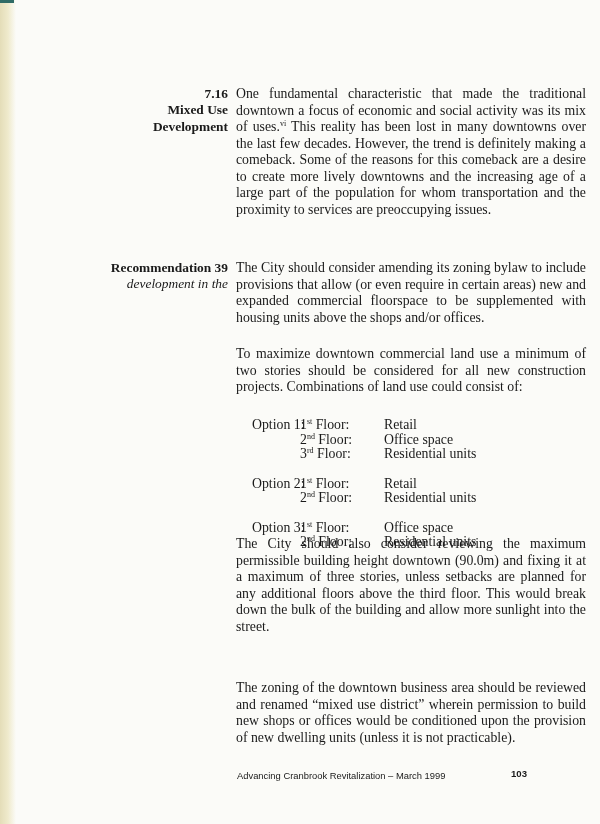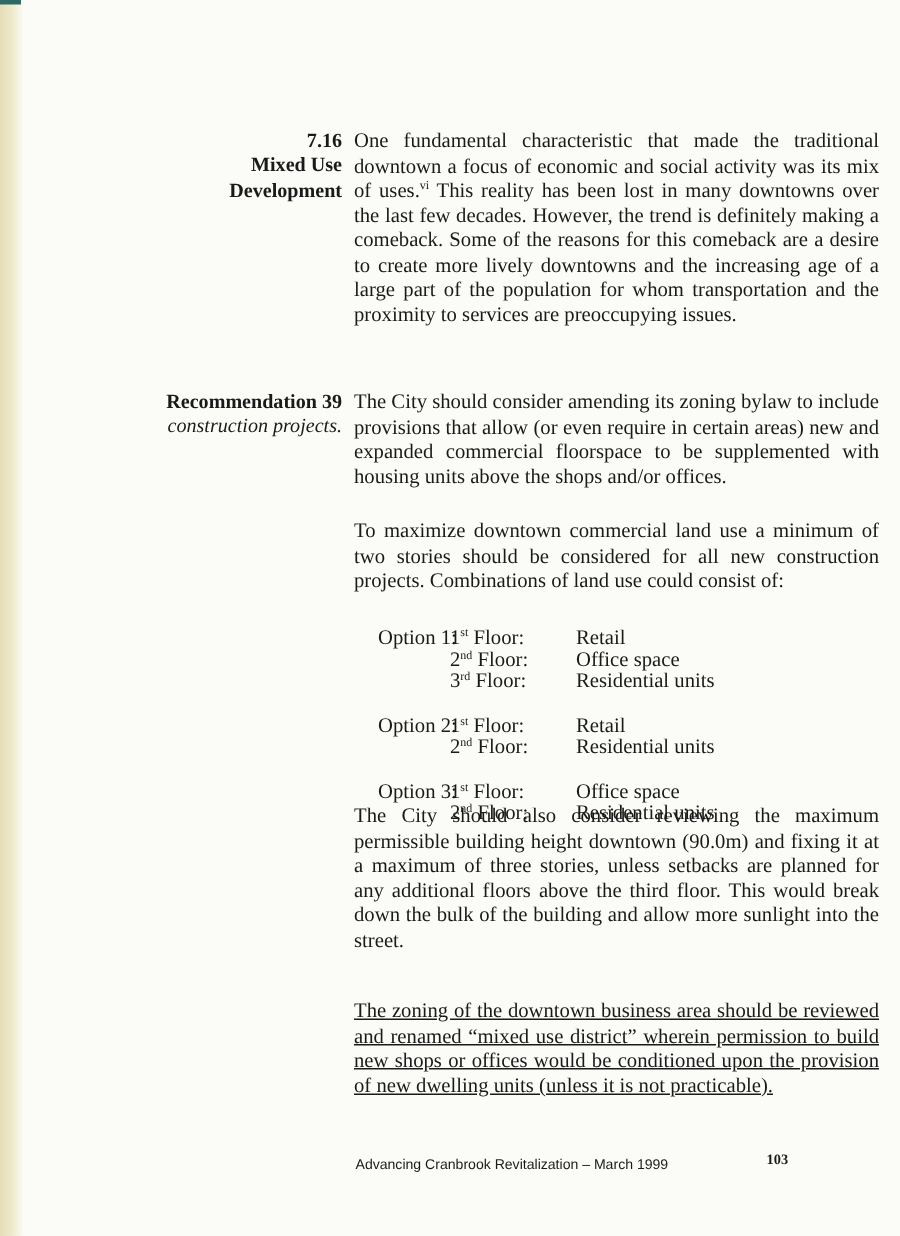--- a/index.html
+++ b/index.html
@@ -33,42 +33,42 @@
   }
   .opt { display: grid; grid-template-columns: 48px 84px auto; margin-bottom: 14.5px; }
   .opt span { white-space: nowrap; }
   sup { font-size: 8px; line-height: 0; vertical-align: 5px; }
   .footer {
     position: absolute; top: 770px; left: 237px;
     font-family: "Liberation Sans", sans-serif; font-weight: normal; font-size: 9.4px;
   }
   .pageno {
     position: absolute; top: 768px; left: 511px;
-    font-family: Liberation Serif, serif; font-weight: bold; font-size: 9.6px;
+    font-family: Liberation Sans, sans-serif; font-weight: bold; font-size: 9.6px;
   }
 </style>
 </head>
 <body>
 
 <div class="edge"></div>
 <div class="edge-top"></div>
 
 <div class="side" style="top:86px;">
   <div class="b">7.16</div>
   <div class="b">Mixed Use</div>
   <div class="b">Development</div>
 </div>
 
 <div class="body-text" style="top:86px;">
   <span>One fundamental characteristic that made the traditional downtown a focus of economic and social activity was its mix of uses.</span><sup>vi</sup><span> This reality has been lost in many downtowns over the last few decades. However, the trend is definitely making a comeback. Some of the reasons for this comeback are a desire to create more lively downtowns and the increasing age of a large part of the population for whom transportation and the proximity to services are preoccupying issues.</span>
 </div>
 
 <div class="side" style="top:260px;">
   <div class="b">Recommendation 39</div>
-  <div class="i">construction projects.</div>
+  <div class="i">development in the</div>
 </div>
 
 <div class="body-text" style="top:260px;">The City should consider amending its zoning bylaw to include provisions that allow (or even require in certain areas) new and expanded commercial floorspace to be supplemented with housing units above the shops and/or offices.</div>
 <div class="body-text" style="top:346px;">To maximize downtown commercial land use a minimum of two stories should be considered for all new construction projects. Combinations of land use could consist of:</div>
 
 <div class="opts" style="top:418px;">
   <div class="opt">
     <span>Option 1:</span>
     <span><span>1</span><sup>st</sup><span> Floor:</span></span>
     <span>Retail</span>
@@ -91,16 +91,16 @@
     <span>Option 3:</span>
     <span><span>1</span><sup>st</sup><span> Floor:</span></span>
     <span>Office space</span>
     <span></span>
     <span><span>2</span><sup>nd</sup><span> Floor:</span></span>
     <span>Residential units</span>
   </div>
 </div>
 
 <div class="body-text" style="top:536px;">The City should also consider reviewing the maximum permissible building height downtown (90.0m) and fixing it at a maximum of three stories, unless setbacks are planned for any additional floors above the third floor. This would break down the bulk of the building and allow more sunlight into the street.</div>
-<div class="body-text" style="top:666px;text-decoration:underline;">The zoning of the downtown business area should be reviewed and renamed “mixed use district” wherein permission to build new shops or offices would be conditioned upon the provision of new dwelling units (unless it is not practicable).</div>
+<div class="body-text" style="top:680px;">The zoning of the downtown business area should be reviewed and renamed “mixed use district” wherein permission to build new shops or offices would be conditioned upon the provision of new dwelling units (unless it is not practicable).</div>
 
 <div class="footer">Advancing Cranbrook Revitalization – March 1999</div>
 <div class="pageno">103</div>
 
 </body></html>

